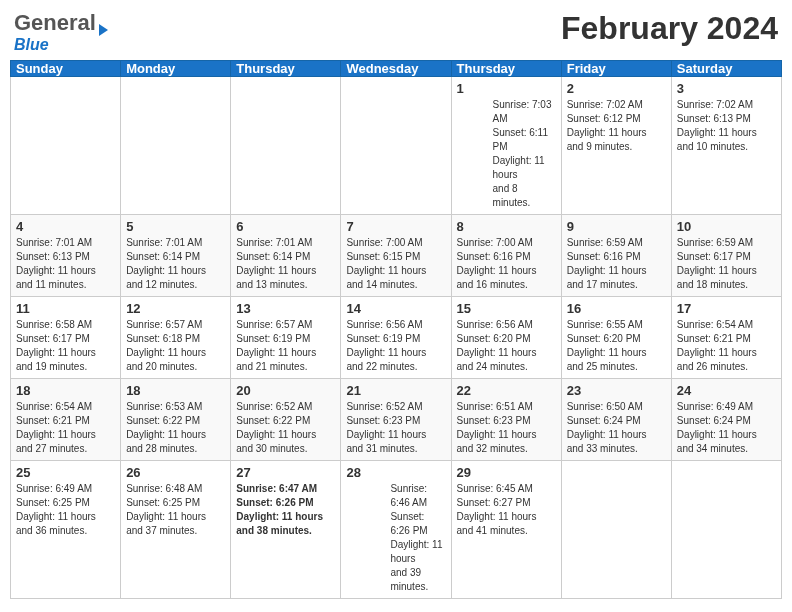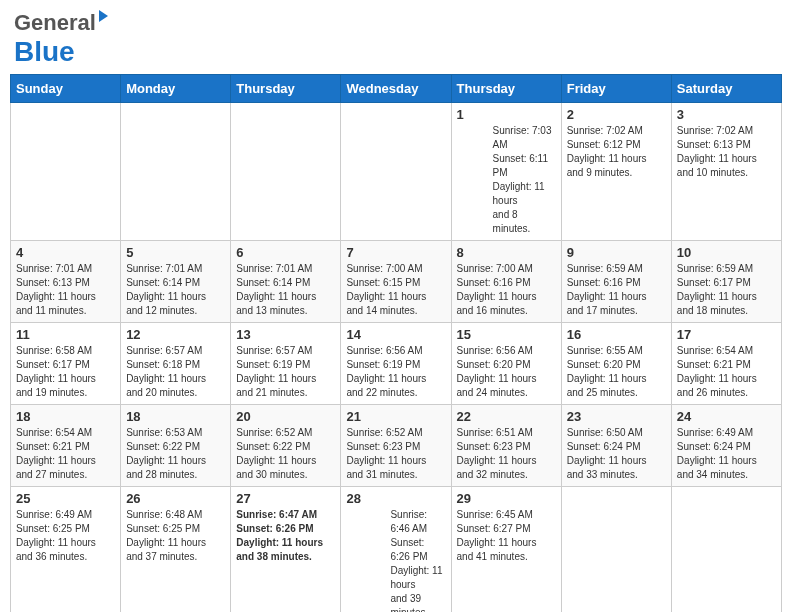--- a/index.html
+++ b/index.html
@@ -36,21 +36,21 @@
     }
     .calendar-table {
       width: 100%;
       border-collapse: collapse;
       font-size: 11px;
     }
     .calendar-table th {
       background-color: #1a73c7;
       color: #fff;
       text-align: left;
-      padding: 6px 5px;
+      padding: 0 5px;
       font-size: 13px;
       font-weight: bold;
       border: 1px solid #1565a8;
     }
     .calendar-table td {
       border: 1px solid #ccc;
       vertical-align: top;
       padding: 4px 5px;
       width: calc(100% / 7);
       min-height: 70px;
@@ -69,31 +69,32 @@
     .cell-info {
       font-size: 10px;
       color: #333;
       line-height: 1.4;
     }
     .empty-cell {
       background: #fff !important;
     }
     .logo-row {
       display: flex;
-      align-items: flex-start;
+      align-items: flex-end;
     }
     .logo-text-general {
       font-size: 22px;
       font-weight: bold;
       color: #555;
     }
     .logo-text-blue {
-      font-size: 28px;
+      font-size: 16px;
       font-weight: bold;
       color: #1a73c7;
+      font-style: italic;
     }
     .logo-triangle {
       display: inline-block;
       margin-left: 3px;
       width: 0;
       height: 0;
       border-left: 9px solid #1a73c7;
       border-top: 6px solid transparent;
       border-bottom: 6px solid transparent;
     }
@@ -105,20 +106,21 @@
   <div class="logo">
     <div class="logo-row">
       <span class="logo-text-general">General</span>
       <span class="logo-triangle"></span>
     </div>
     <div>
       <span class="logo-text-blue">Blue</span>
     </div>
   </div>
   <div class="title-area">
+    <div class="calendar-title">February 2024</div>
   </div>
 </div>
 
 <table class="calendar-table">
   <thead>
     <tr>
     <th>Sunday</th>
         <th>Monday</th>
         <th>Thursday</th>
         <th>Wednesday</th>

